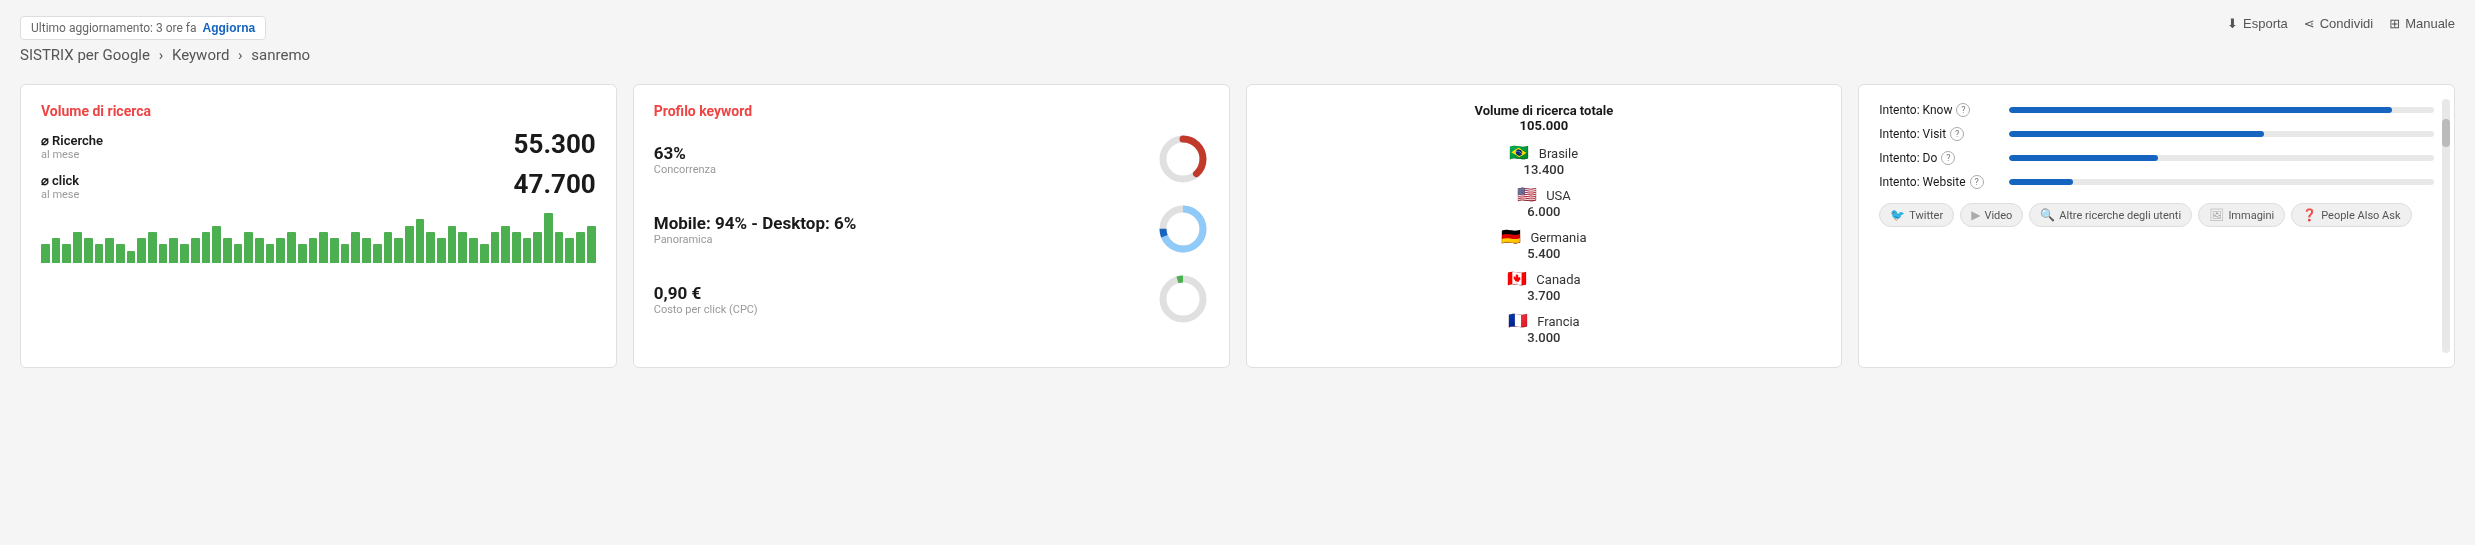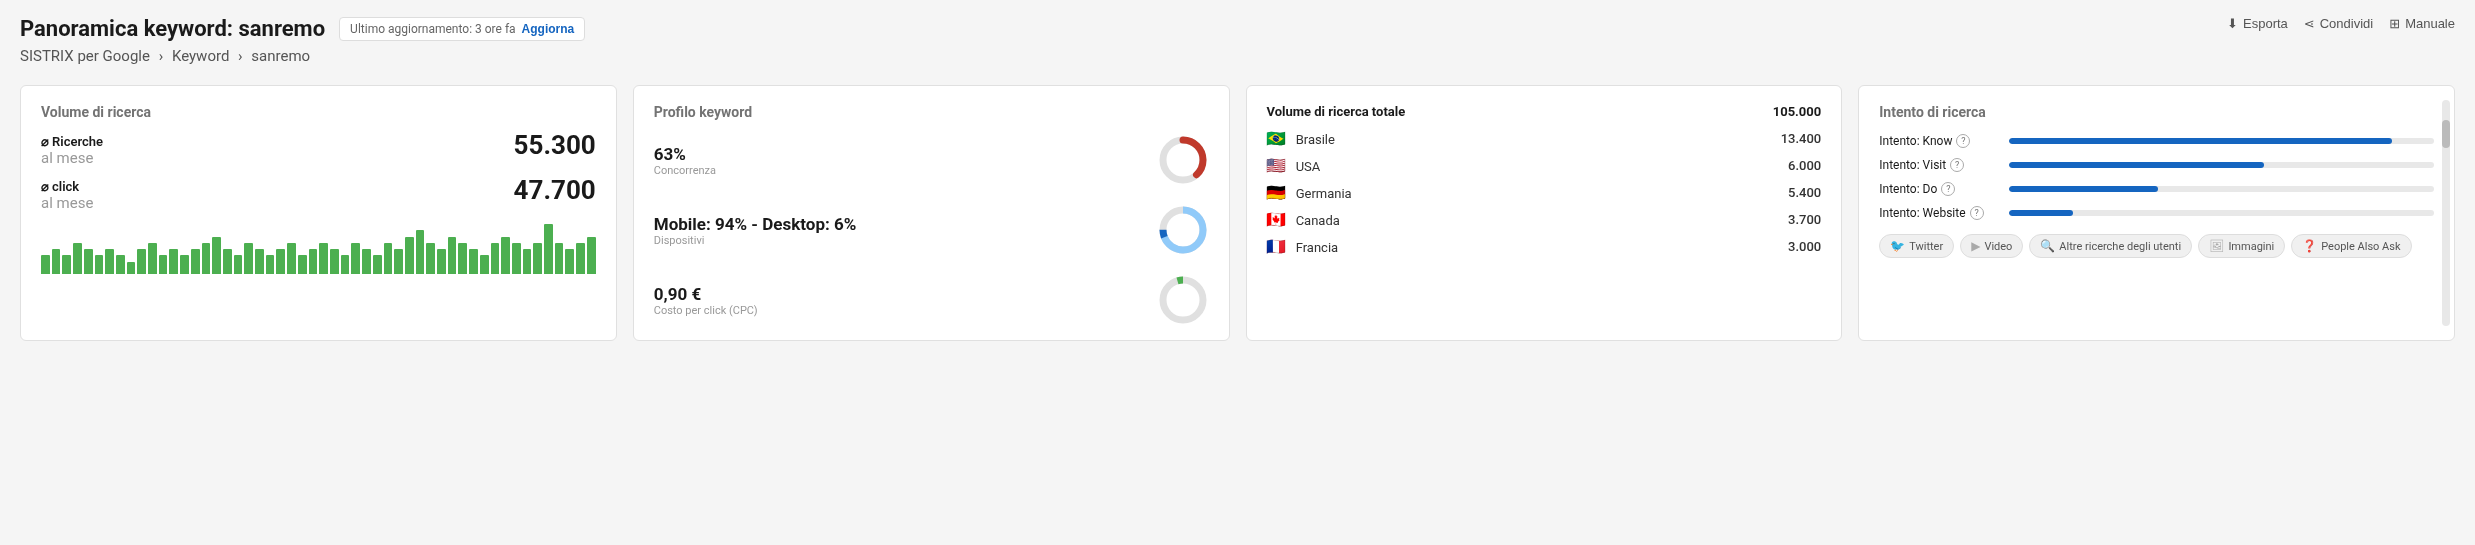--- a/index.html
+++ b/index.html
@@ -85,34 +85,34 @@
     }
     .card {
       background: #fff;
       border: 1px solid #e0e0e0;
       border-radius: 6px;
       padding: 18px 20px 14px 20px;
     }
     .card-title {
       font-size: 14px;
       font-weight: 700;
-      color: #737373;
+      color: #ef4444;
       margin-bottom: 14px;
     }
     
     .metric-row {
       margin-bottom: 12px;
     }
     .metric-label {
       font-size: 13px;
       font-weight: 600;
       color: #1a1a1a;
     }
     .metric-sub {
-      font-size: 15px;
+      font-size: 11px;
       color: #999;
     }
     .metric-value {
       font-size: 26px;
       font-weight: 700;
       color: #1a1a1a;
       float: right;
       margin-top: -4px;
     }
     .metric-row::after { content: ''; display: table; clear: both; }
@@ -153,23 +153,24 @@
       position: relative;
     }
     .donut-svg {
       width: 52px;
       height: 52px;
     }
     
     .global-row {
       display: flex;
       align-items: center;
-      justify-content: space-between;
+      justify-content: flex-start;
       margin-bottom: 8px;
       font-size: 13px;
+      flex-direction: column;
     }
     .global-header {
       font-weight: 700;
       font-size: 13px;
       color: #1a1a1a;
       margin-bottom: 10px;
     }
     .global-total-val {
       font-weight: 700;
     }
@@ -263,21 +264,20 @@
     }
   </style>
 </head>
 <body>
 
 <div class="page-wrapper">
 
   <div class="top-row">
     <div>
       <div class="page-header">
-        <span class="page-title">Panoramica keyword: sanremo</span>
         <div class="update-badge">
           <span>Ultimo aggiornamento: 3 ore fa</span>
           <button class="aggiorna-btn">Aggiorna</button>
         </div>
       </div>
       <div class="breadcrumb">
         <span>SISTRIX per Google</span>
         <span class="sep">›</span>
         <span>Keyword</span>
         <span class="sep">›</span>
@@ -383,21 +383,21 @@
             <circle cx="26" cy="26" r="20" fill="none" stroke="#e0e0e0" stroke-width="7"></circle>
 
             <circle cx="26" cy="26" r="20" fill="none" stroke="#c0392b" stroke-width="7" stroke-dasharray="79.1 125.6" stroke-dashoffset="31.4" stroke-linecap="round" transform="rotate(-90 26 26)"></circle>
           </svg>
         </div>
       </div>
 
       <div class="profile-item">
         <div class="profile-item-left">
           <div class="profile-percent">Mobile: 94% - Desktop: 6%</div>
-          <div class="profile-label">Dispositivi</div>
+          <div class="profile-label">Panoramica</div>
         </div>
         <div class="chart-container">
           <svg class="donut-svg" viewBox="0 0 52 52">
             <circle cx="26" cy="26" r="20" fill="none" stroke="#e0e0e0" stroke-width="7"></circle>
 
             <circle cx="26" cy="26" r="20" fill="none" stroke="#90caf9" stroke-width="7" stroke-dasharray="117.8 125.6" stroke-dashoffset="31.4" transform="rotate(-90 26 26)"></circle>
             <circle cx="26" cy="26" r="20" fill="none" stroke="#1565c0" stroke-width="7" stroke-dasharray="7.5 125.6" stroke-dashoffset="-86.3" transform="rotate(-90 26 26)"></circle>
           </svg>
         </div>
       </div>
@@ -454,21 +454,20 @@
     <span>
       <span class="flag">🇫🇷</span>
       <span class="country-name">Francia</span>
     </span>
     <span class="country-val">3.000</span>
   </div>
         </div>
     </div>
 
     <div class="card intento-card">
-      <div class="card-title">Intento di ricerca</div>
       <div id="intento-list">
           <div class="intento-row">
     <span class="intento-label">
       Intento: Know
       <span class="help-icon">?</span>
     </span>
     <div class="intento-bar-bg">
       <div class="intento-bar-fill" style="width:90%"></div>
     </div>
   </div>

